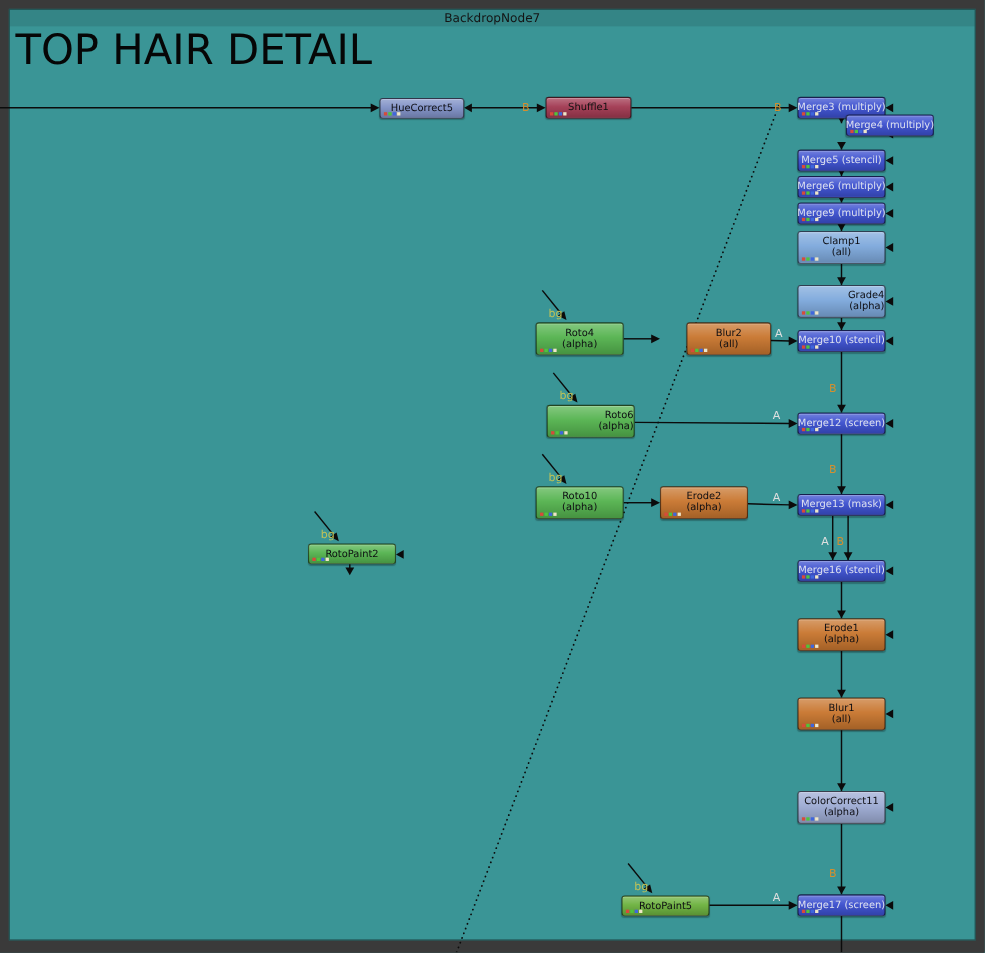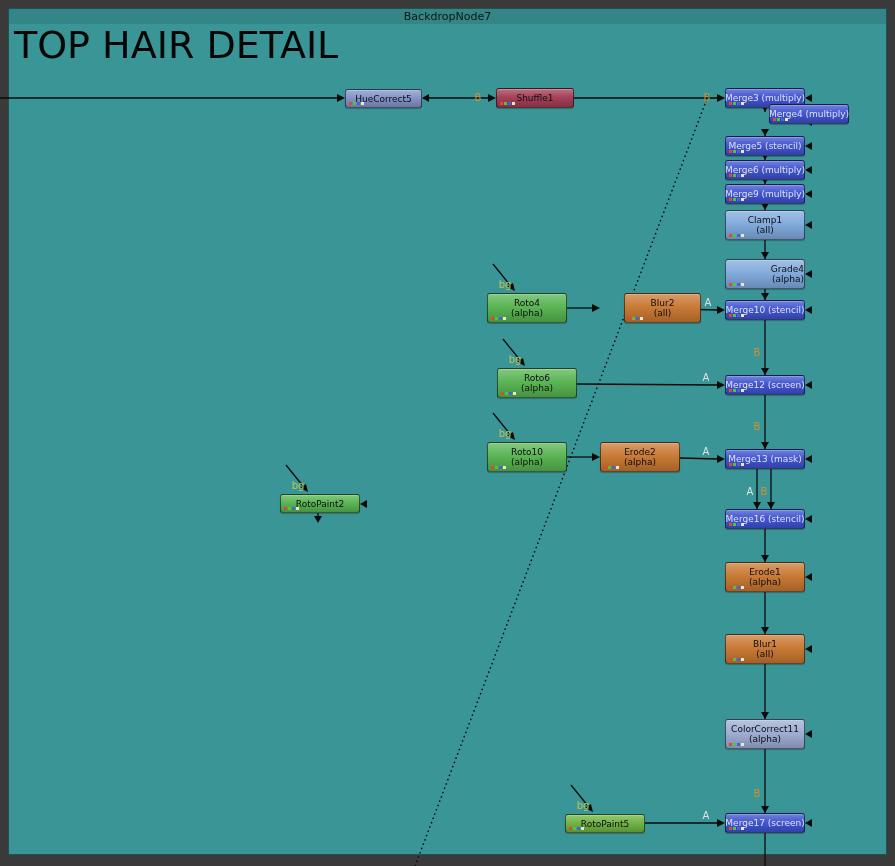--- a/index.html
+++ b/index.html
@@ -316,21 +316,21 @@
       <div class="node" style="left: 600px; top: 293px; width: 77px; height: 30px; background-color: rgb(200, 118, 47); color: rgb(13, 13, 18); margin-left: 24px;">
         <span>Blur2</span>
         <span>(all)</span>
         <span class="chips">
           <i style="background: rgb(216, 74, 58);"></i>
           <i style="background: rgb(79, 196, 60);"></i>
           <i style="background: rgb(63, 102, 221);"></i>
           <i style="background: rgb(239, 230, 200);"></i>
         </span>
       </div>
-      <div class="node" style="left: 497px; top: 368px; width: 80px; height: 30px; background-color: rgb(85, 179, 79); color: rgb(13, 13, 18);">
+      <div class="node" style="left: 497px; top: 368px; width: 80px; height: 30px; background-color: rgb(85, 179, 79); color: rgb(13, 13, 18); align-items: flex-end;">
         <span>Roto6</span>
         <span>(alpha)</span>
         <span class="chips">
           <i style="background: rgb(216, 74, 58);"></i>
           <i style="background: rgb(79, 196, 60);"></i>
           <i style="background: rgb(63, 102, 221);"></i>
           <i style="background: rgb(239, 230, 200);"></i>
         </span>
       </div>
       <div class="node" style="left: 725px; top: 375px; width: 80px; height: 20px; background-color: rgb(60, 80, 207); color: rgb(223, 226, 239);">

